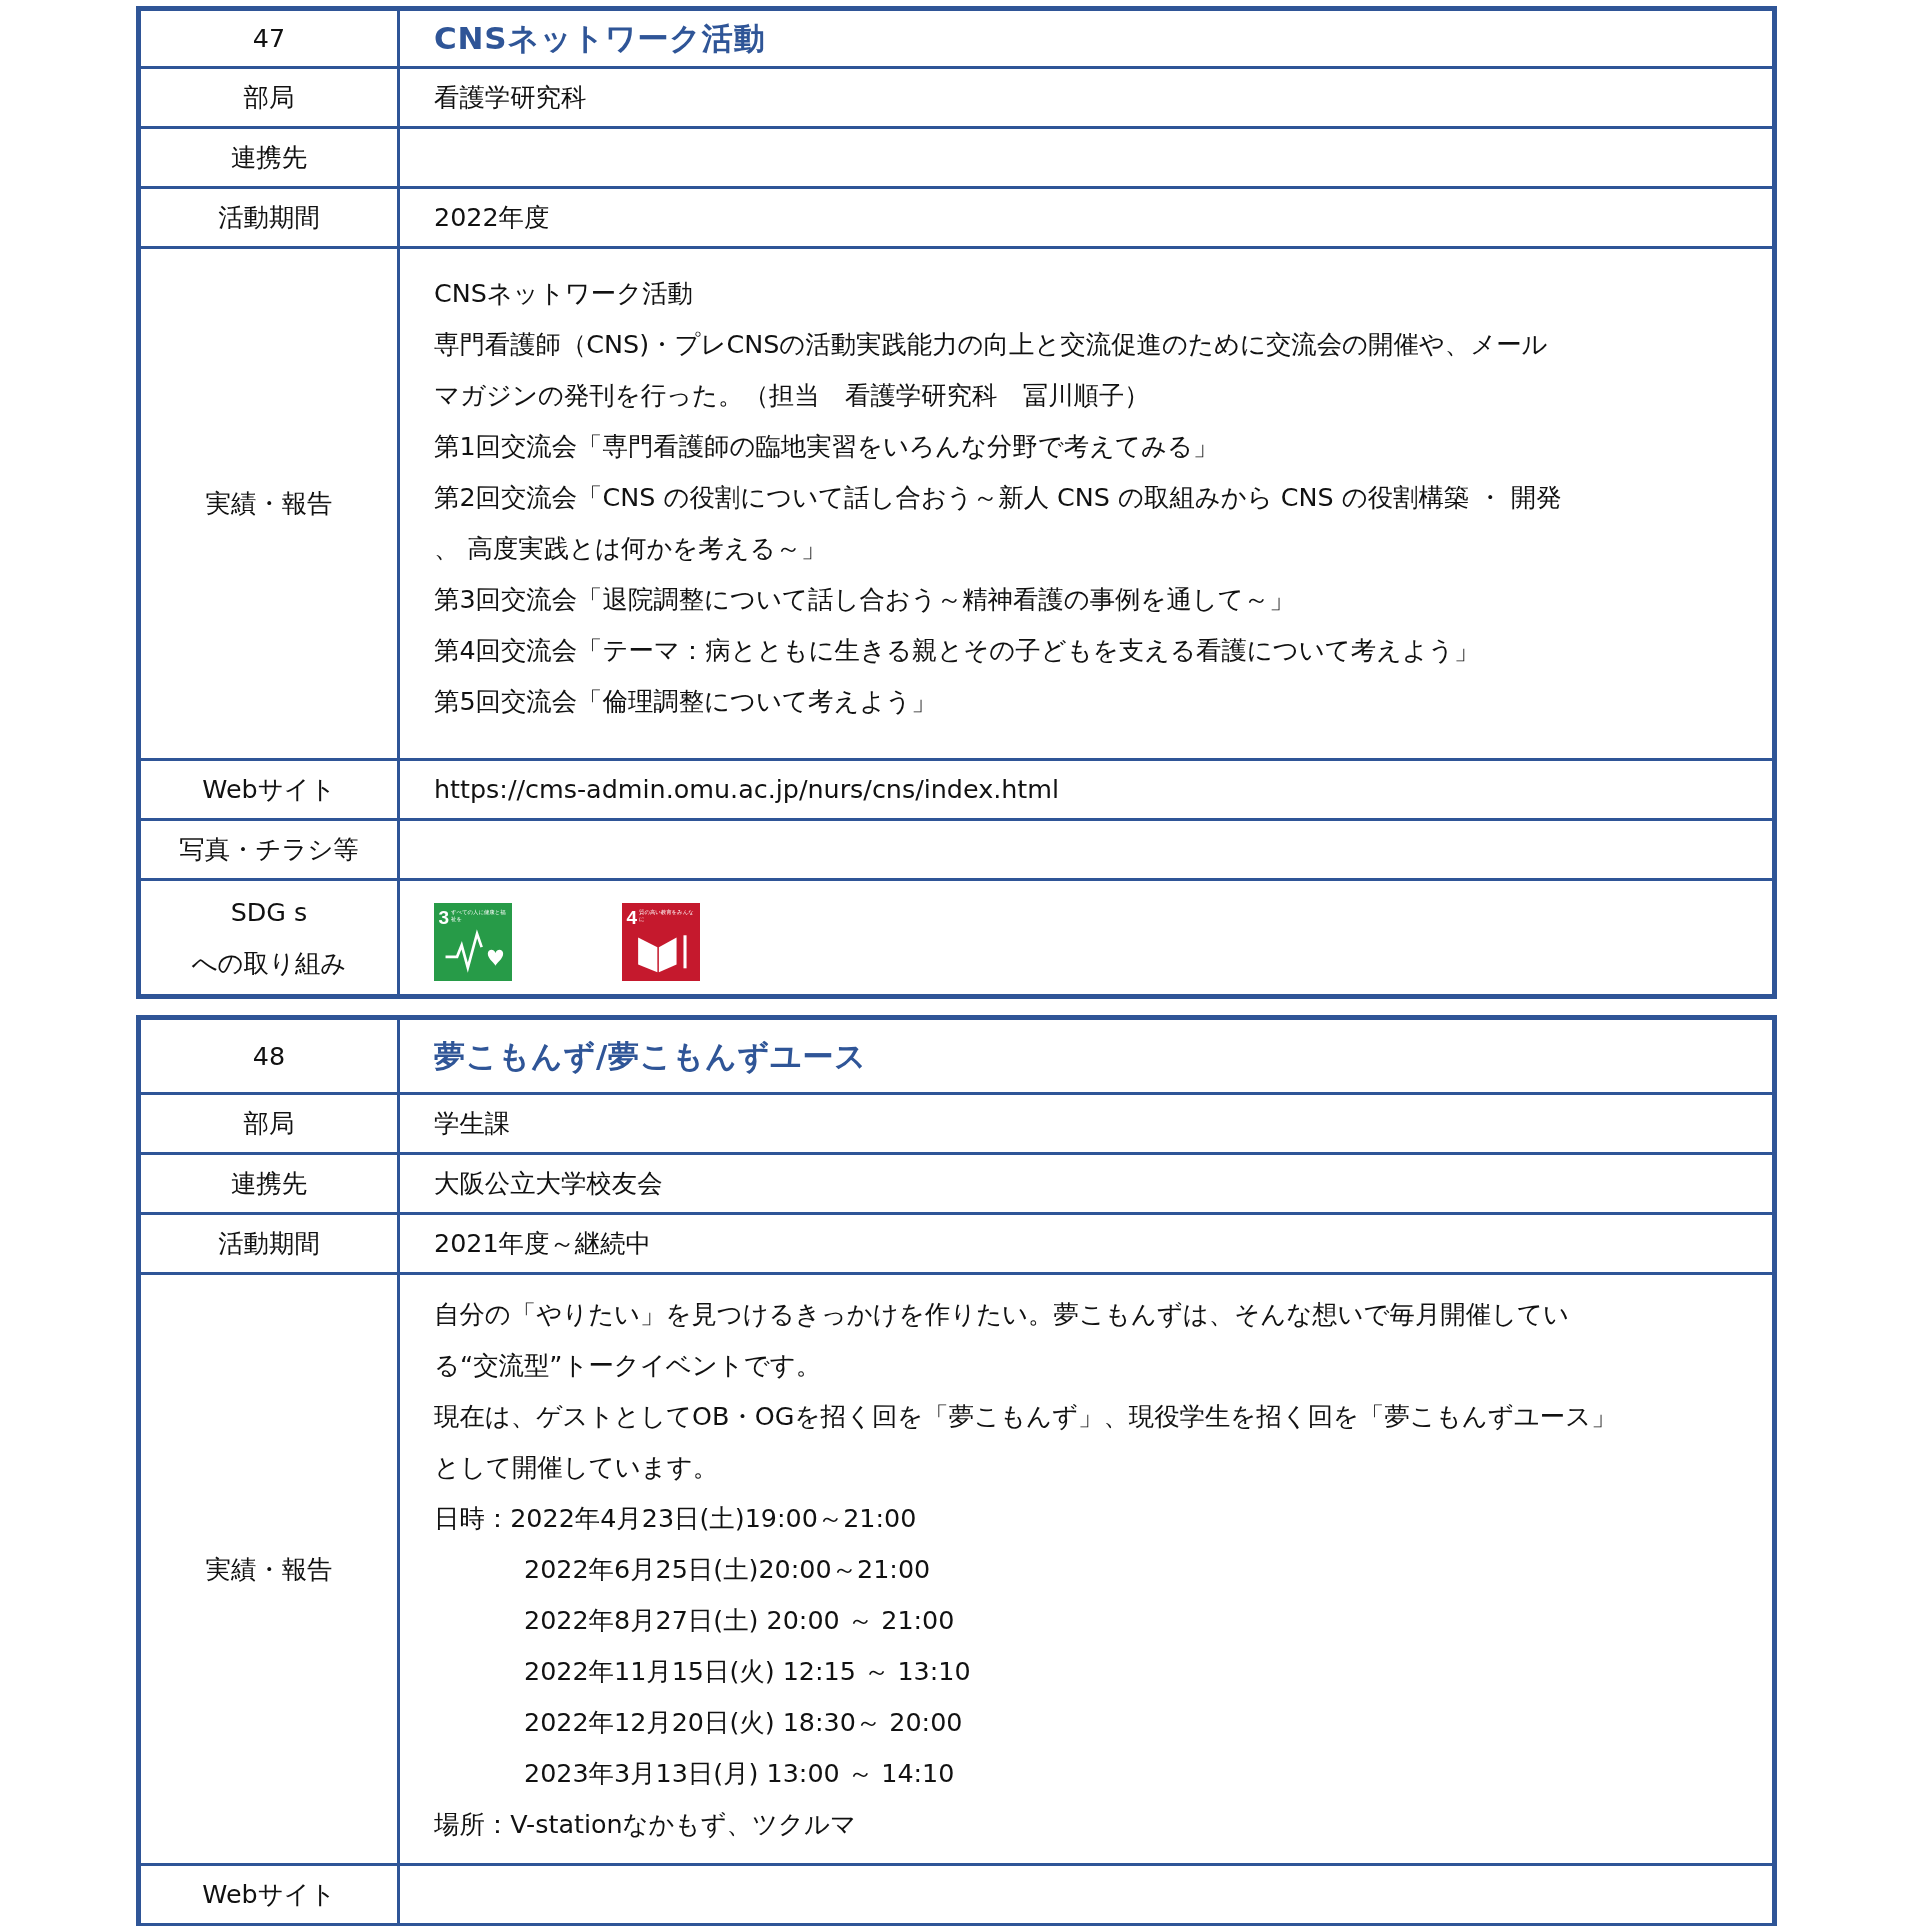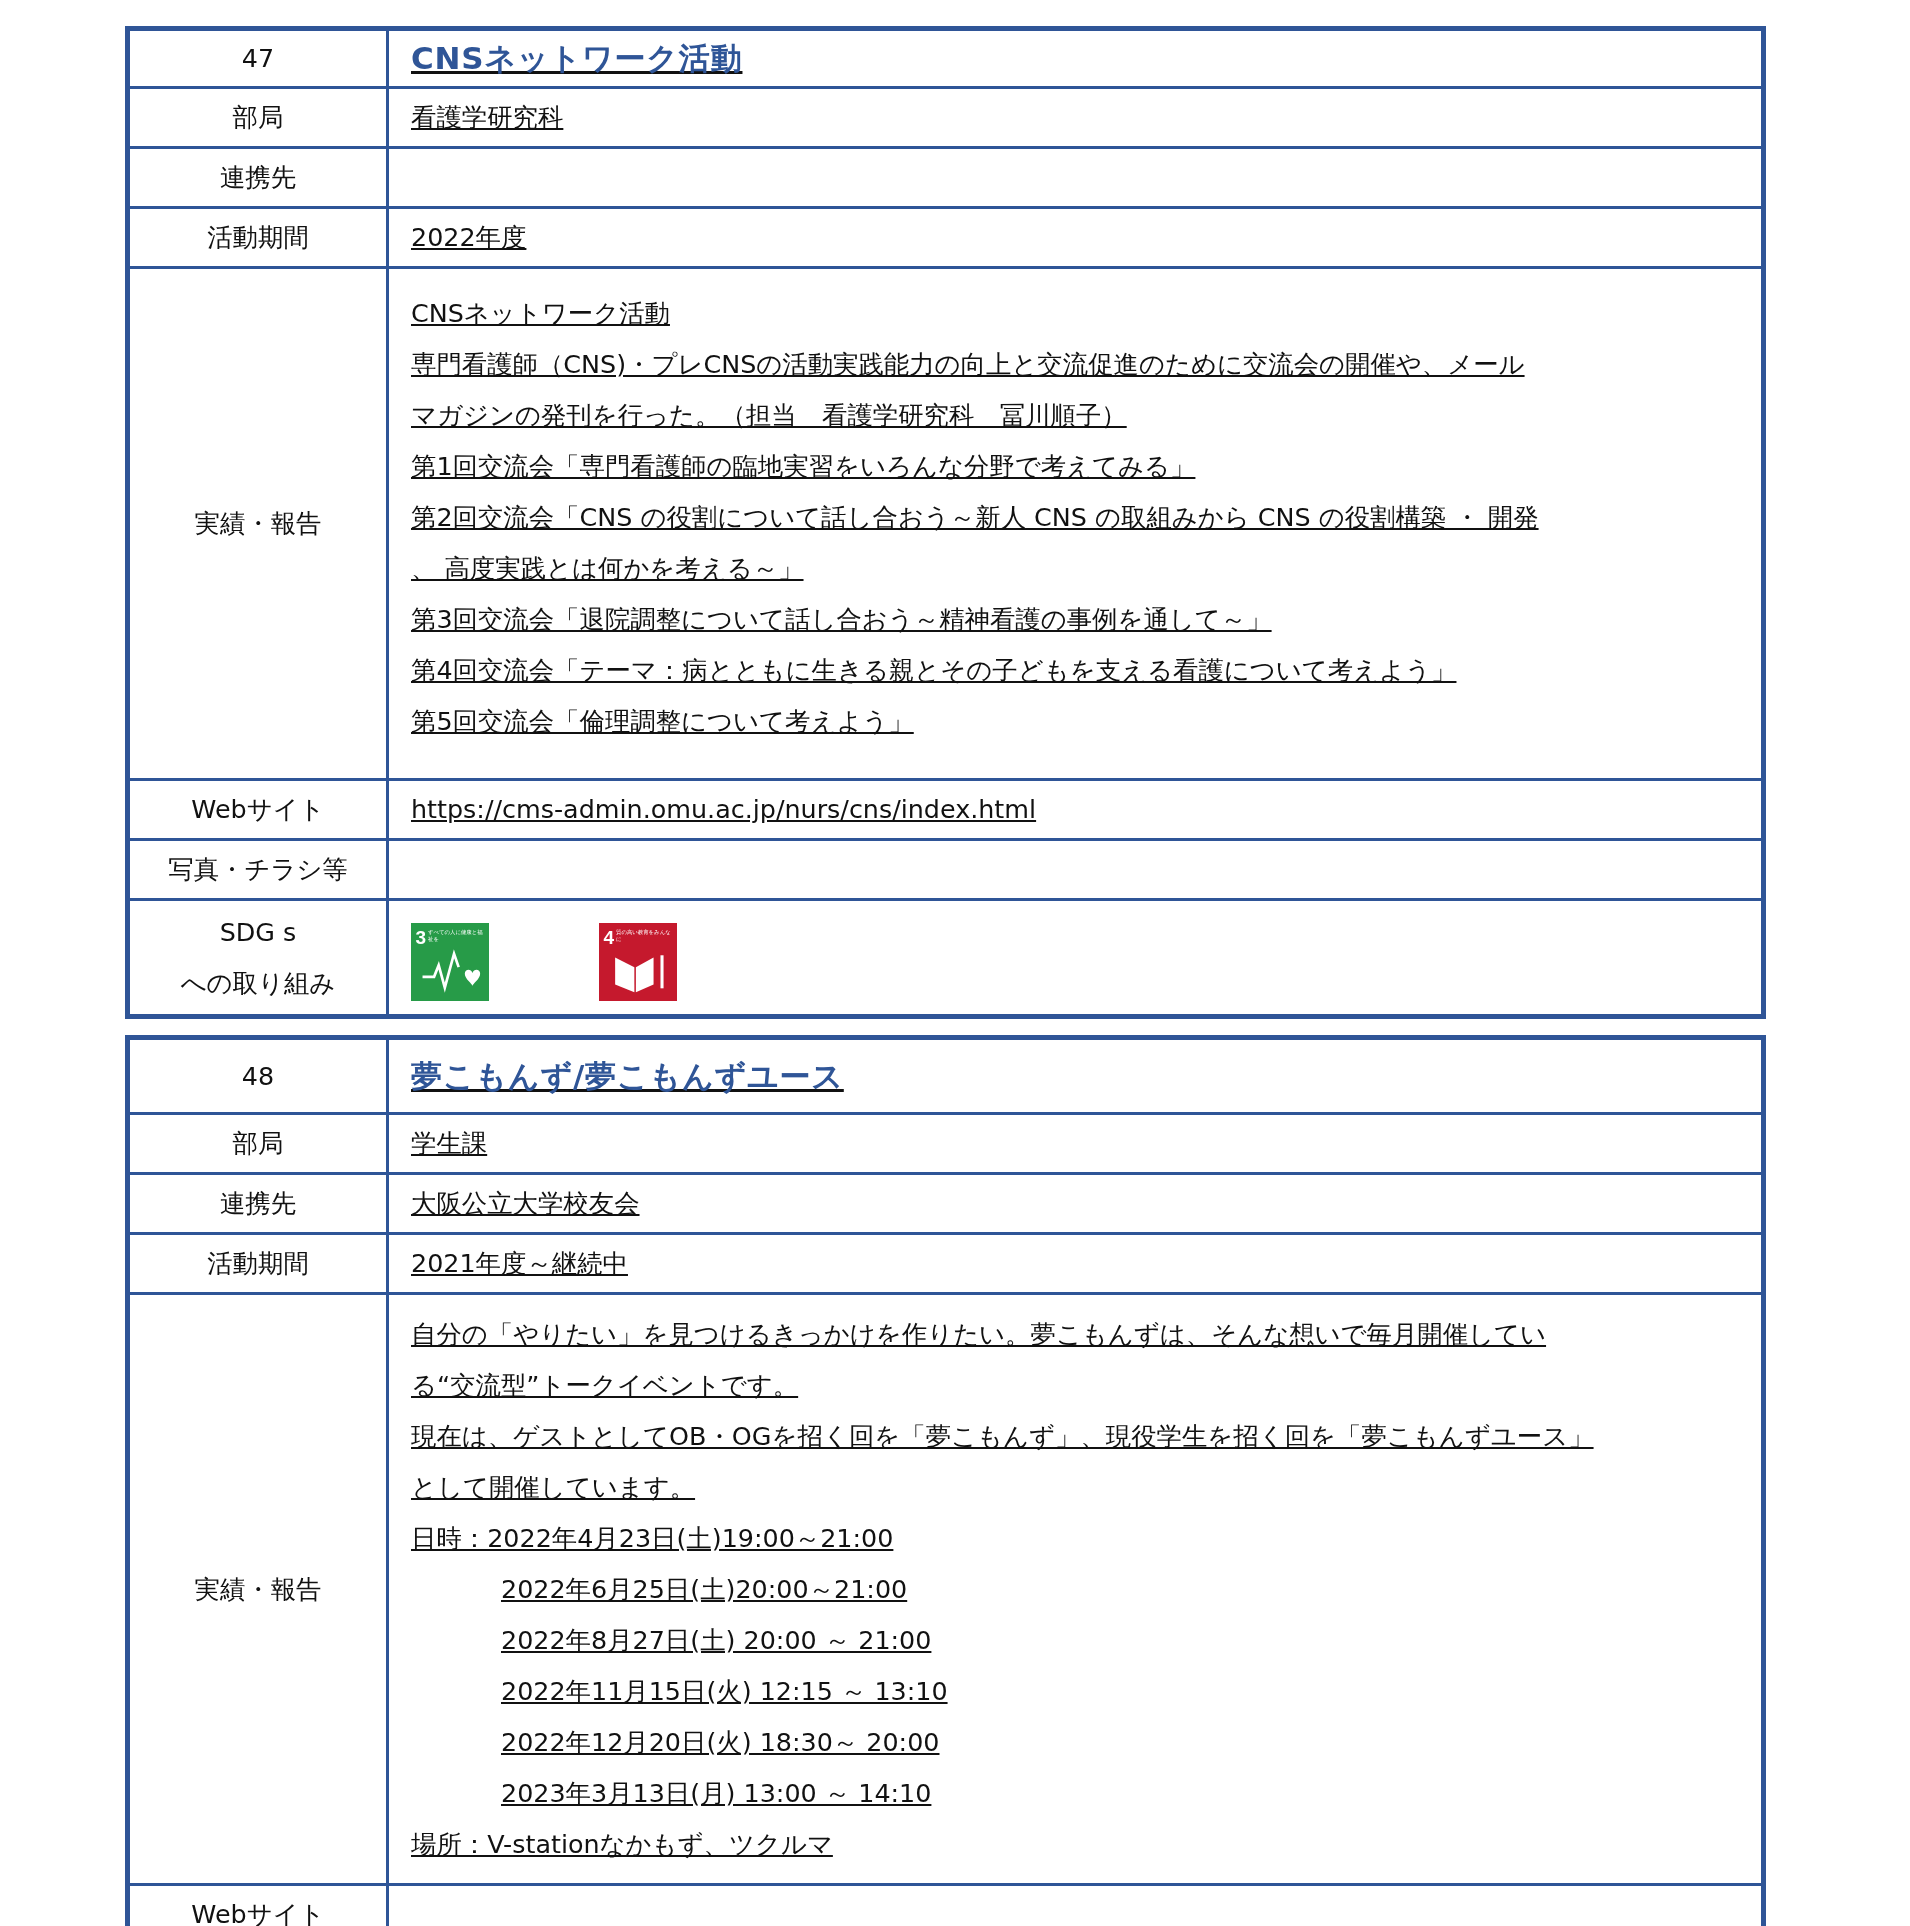--- a/index.html
+++ b/index.html
@@ -1,27 +1,27 @@
 <!DOCTYPE html>
 <html style="font-size:6.2px"><head>
 <meta charset="utf-8">
 <style>
   html, body { margin:0; padding:0; background:#ffffff; }
   body { width:1911px; height:2101px; position:relative; overflow:hidden;
          font-family:"DejaVu Sans","Liberation Sans",sans-serif; color:#111; }
-  .tbl { position:absolute; left:125px; width:1641px; box-sizing:border-box;
-         border:5.8px solid #2f5597;margin-top:20px; }
+  .tbl { position:absolute; left:136px; width:1641px; box-sizing:border-box;
+         border:5.8px solid #2f5597; }
   .row { display:flex; box-sizing:border-box; border-top:3.1px solid #2f5597; }
   .row:first-child { border-top:none; }
   .lc { width:259px; flex:none; box-sizing:border-box; border-right:3.1px solid #2f5597;
         display:flex; flex-direction:column; align-items:center; justify-content:center;
         font-size:25.4px; line-height:51px; text-align:center; }
-  .rc { flex:1; box-sizing:border-box; padding-left:22px; padding-right:3.9px;
+  .rc { flex:1; box-sizing:border-box; padding-left:34px; padding-right:3.9px;
         display:flex; flex-direction:column; justify-content:center;
-        font-size:25.4px; line-height:51px;text-decoration:underline; }
+        font-size:25.4px; line-height:51px; }
   .title { color:#2f5597; font-weight:bold; font-size:31px; letter-spacing:0.8px; }
   .line { white-space:nowrap; }
   .indent { padding-left:90px; }
   .url-small { font-size:15.4px; white-space:nowrap; letter-spacing:0px; }
   .sdg-wrap { flex-direction:row; justify-content:flex-start; align-items:center; }
   .sdg { width:78px; height:78px; position:relative; box-sizing:border-box; flex:none; }
   .sdg .num { position:absolute; left:4.6px; top:5.4px; color:#fff; font-weight:bold;
               font-size:19px; line-height:19px; font-family:"Liberation Sans",sans-serif; }
   .sdg .cap { position:absolute; left:17px; top:6.2px; color:#fff; font-size:5.4px;
               line-height:7px; width:58px; white-space:normal; }

